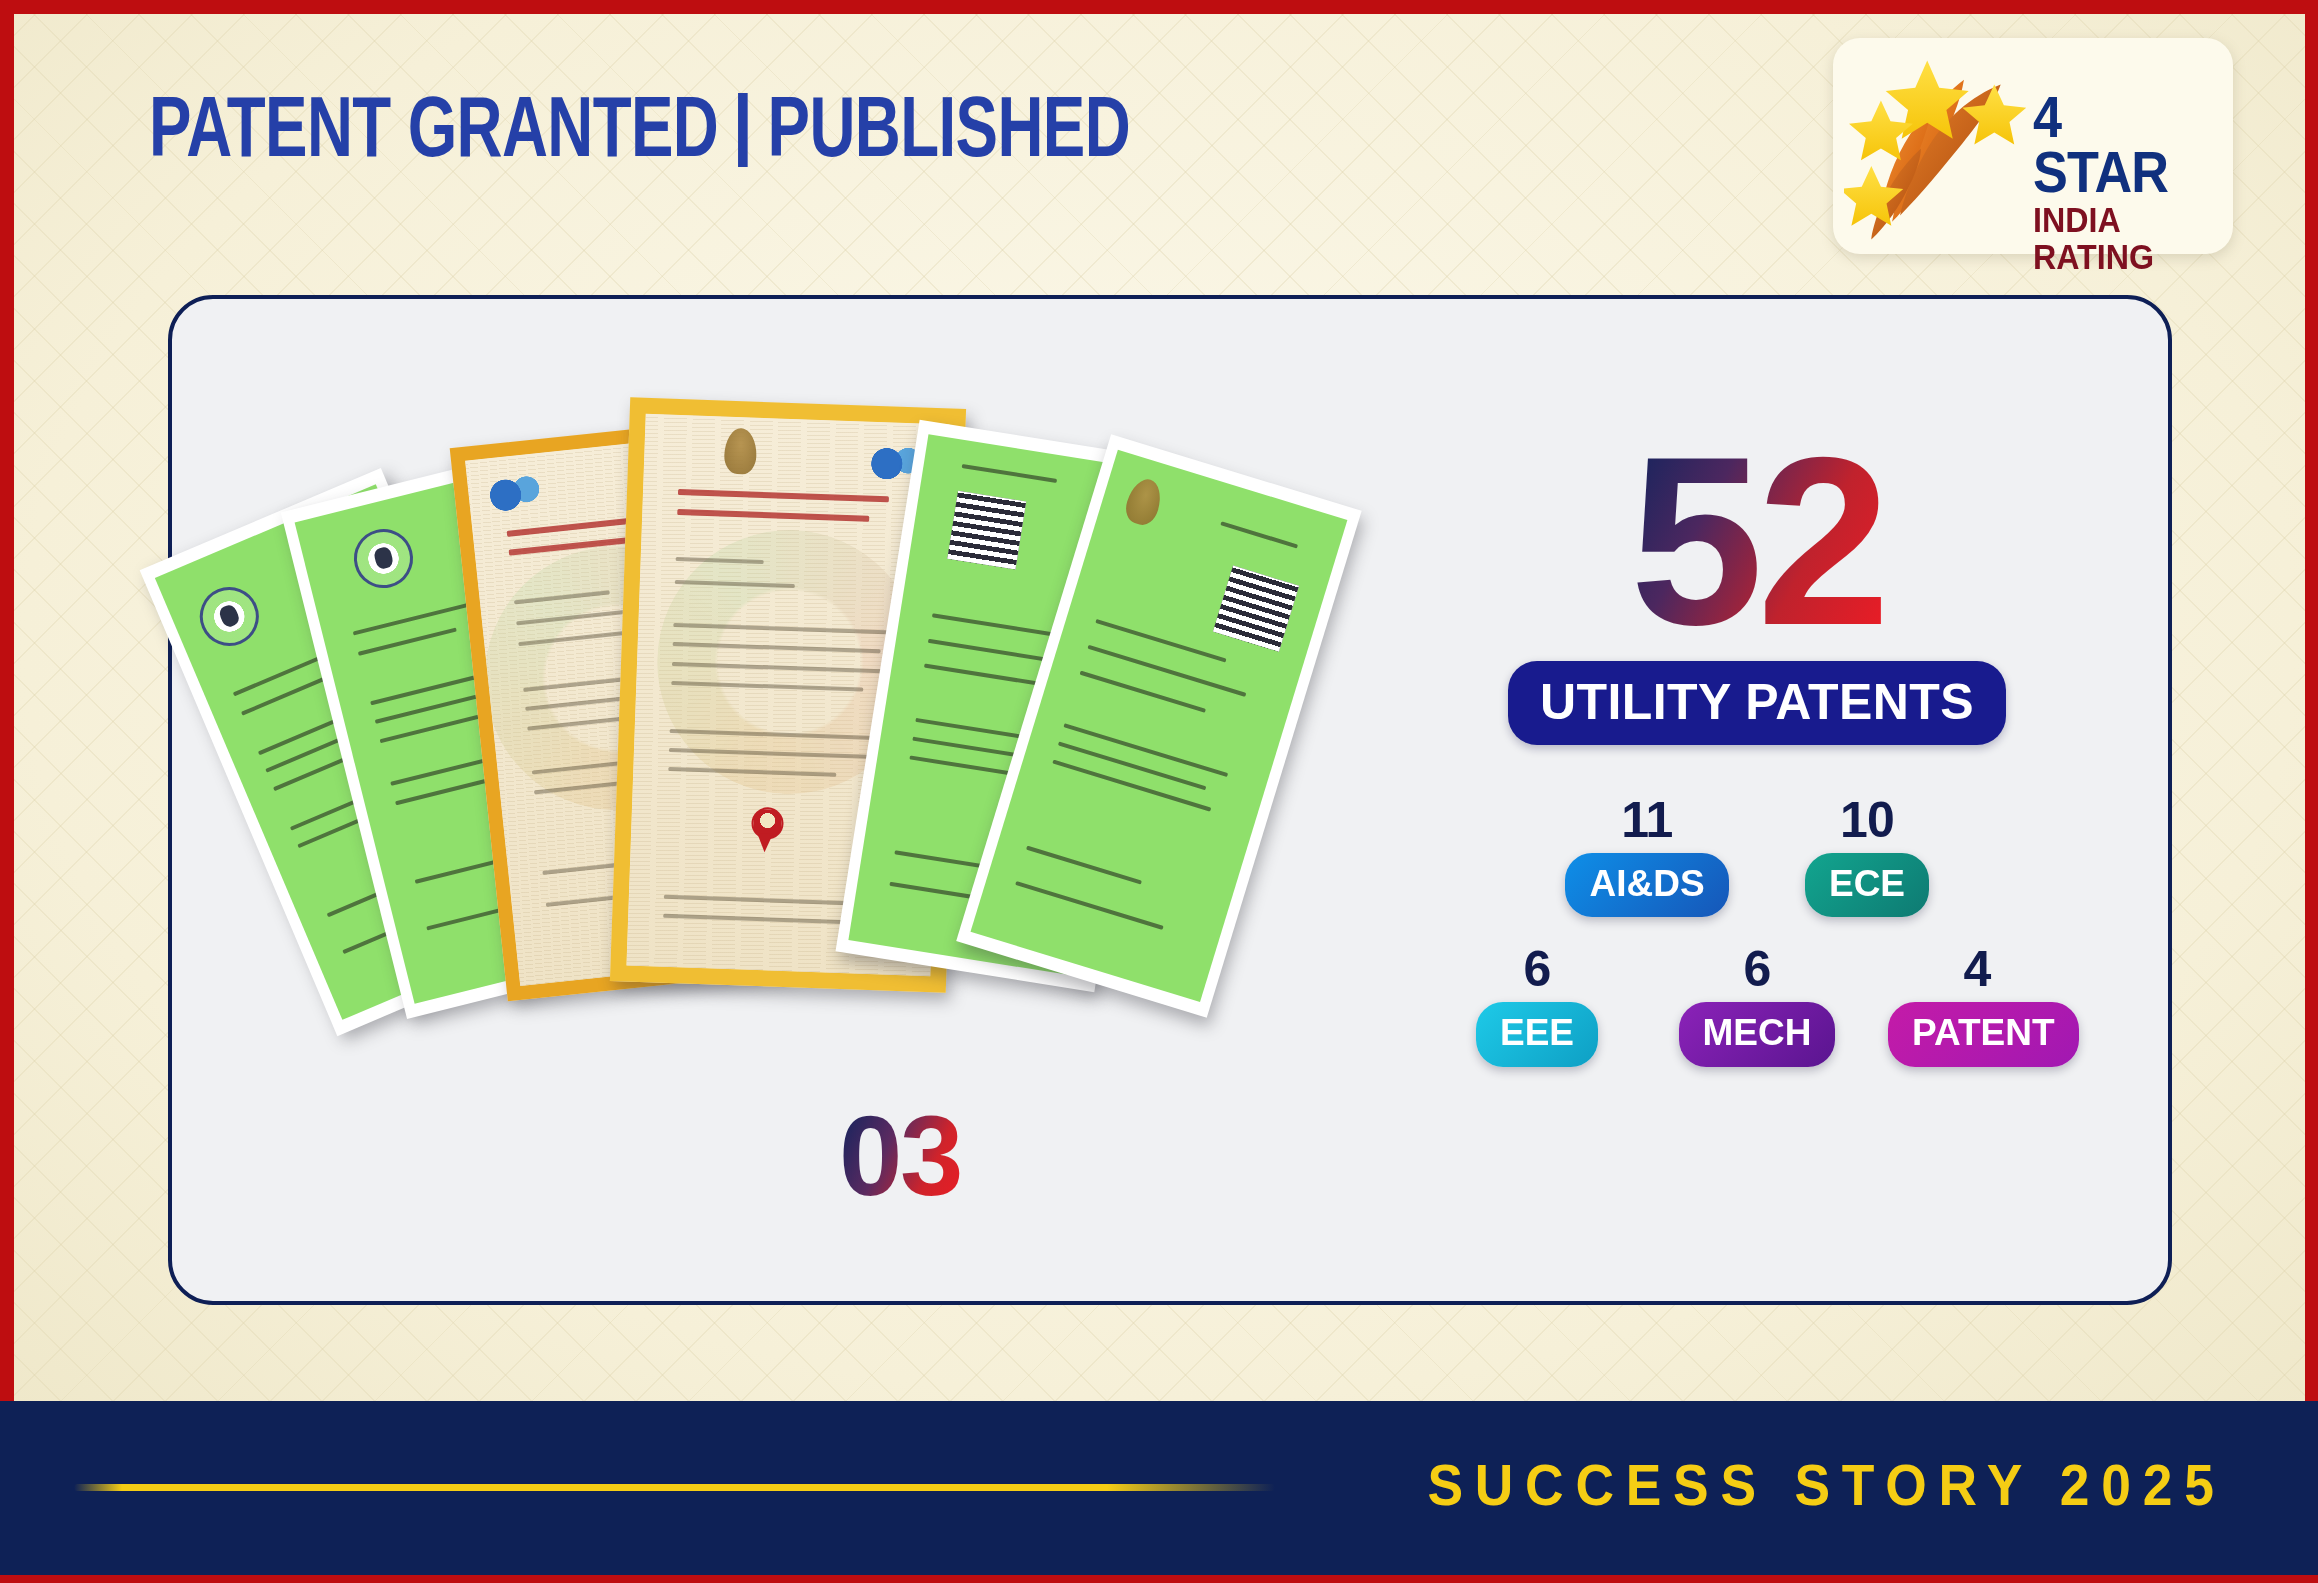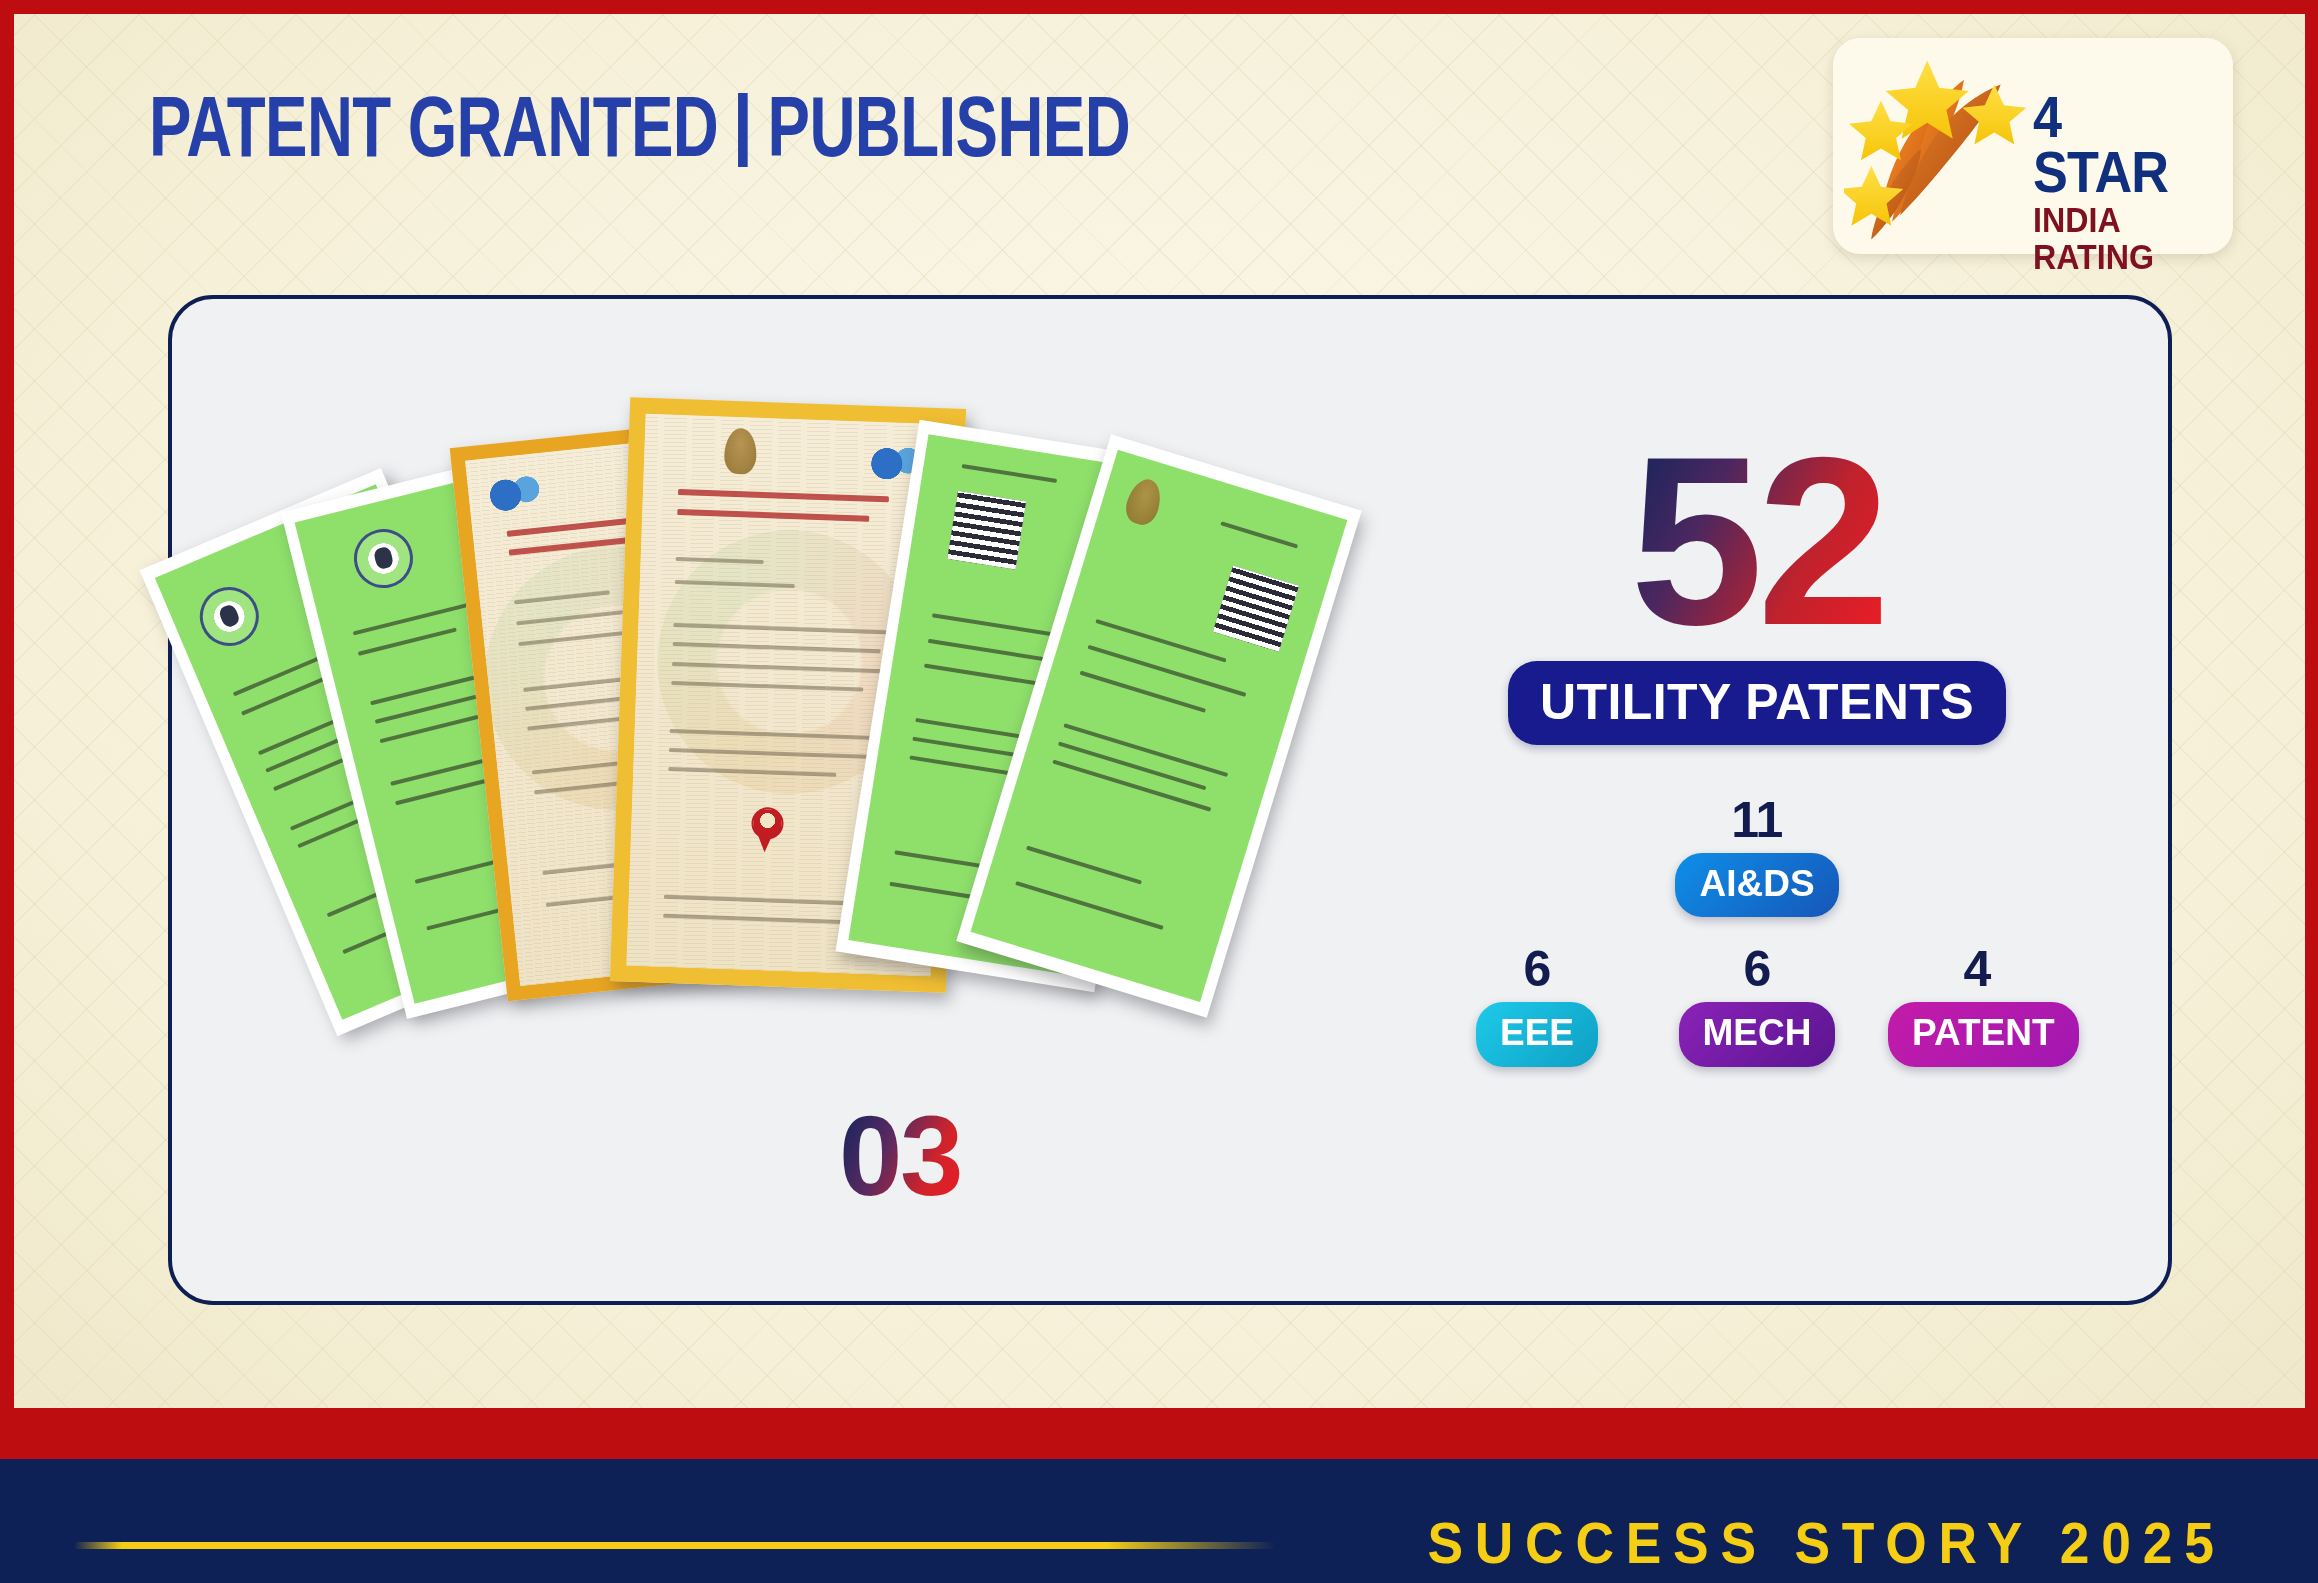--- a/index.html
+++ b/index.html
@@ -198,21 +198,21 @@
   .dept-pill{
     display:inline-block;margin-top:8px;
     color:#ffffff;font-weight:700;font-size:37px;
     padding:9.6px 24px 12.8px;border-radius:27px;
     box-shadow:0 4px 9.6px rgba(30,30,60,.26);
     white-space:nowrap;
   }
 
   
   .footer{
-    position:absolute;left:0;bottom:0;width:2319px;height:124px;
+    position:absolute;left:0;bottom:8px;width:2319px;height:174px;
     background:#0E2156;
   }
   .footer-rule{
     position:absolute;left:74px;top:83px;height:7.2px;width:1201px;
     background:linear-gradient(90deg,rgba(245,205,20,0) 0%,#F5CD14 4%,#F5CD14 86%,rgba(245,205,20,0) 100%);
     border-radius:4px;
   }
   .footer-text{
     position:absolute;right:93px;top:50px;
     color:#F5CD14;font-size:58px;font-weight:700;
@@ -385,20 +385,24 @@
       <div>
         <span class="pill pill-utility">UTILITY PATENTS</span>
       </div>
 
       <div class="dept-grid">
         <div class="dept-row">
           <div class="dept">
             <div class="dept-count">11</div>
             <div class="dept-pill" style="background:linear-gradient(135deg,#0E8FE8,#1656B8);">AI&amp;DS</div>
           </div>
+          <div class="dept">
+            <div class="dept-count">10</div>
+            <div class="dept-pill" style="background:linear-gradient(135deg,#12A58F,#0E7A72);">ECE</div>
+          </div>
         </div>
         <div class="dept-row">
           <div class="dept">
             <div class="dept-count">6</div>
             <div class="dept-pill" style="background:linear-gradient(135deg,#1ECAE8,#0E9FC4);">EEE</div>
           </div>
           <div class="dept">
             <div class="dept-count">6</div>
             <div class="dept-pill" style="background:linear-gradient(135deg,#8B22B8,#5A1590);">MECH</div>
           </div>

